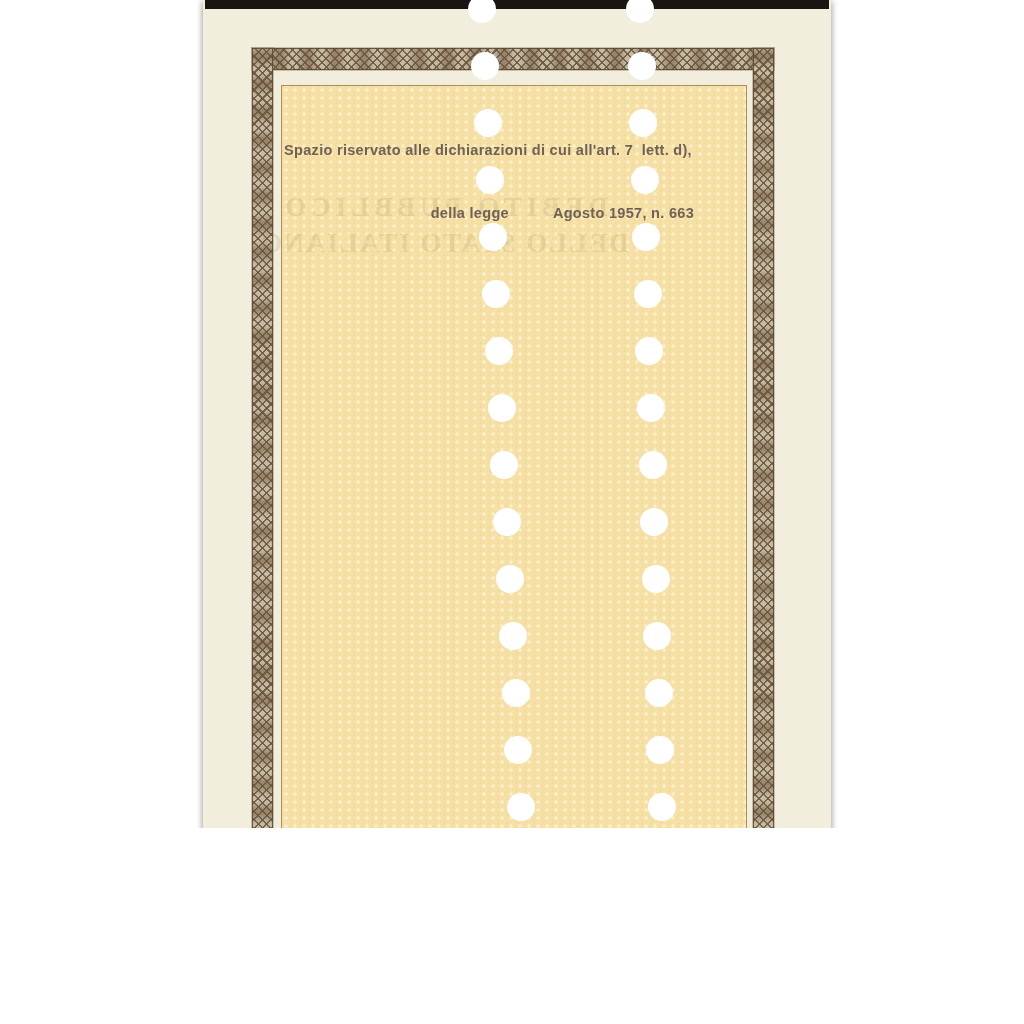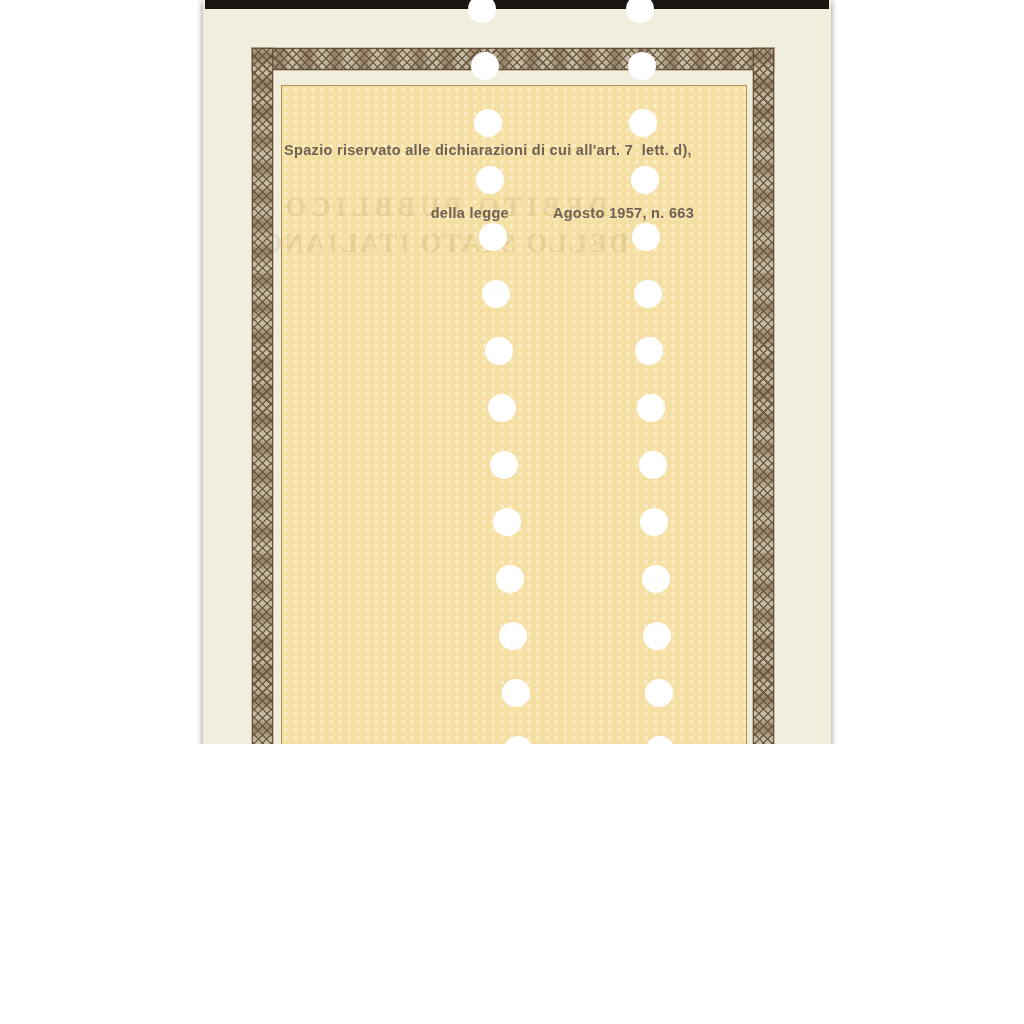--- a/index.html
+++ b/index.html
@@ -1,18 +1,18 @@
 <!DOCTYPE html>
 <html style="--page-bg: #ffffff; --paper: #f2eedd; --field: #f5dfa2; --field-line: #b08f52; --band-base: #b7a78a; --black-bar: #191512; --ink: #6f6155; --hole: #ffffff;"><head>
 <meta charset="utf-8">
 <style>
   html,body{margin:0;padding:0;}
   body{background:#ffffff;}
   .stage{
-    position:relative;width:1024px;height:744px;overflow:hidden;
+    position:relative;width:1024px;height:828px;overflow:hidden;
     background:var(--page-bg,#ffffff);
     font-family:"Liberation Sans",sans-serif;
   }
   
   .paper{
     position:absolute;left:203px;top:0;width:628px;height:1019px;
     background:var(--paper,#f2eedd);
     box-shadow:0 3px 6px rgba(70,62,50,.40), 3px 0 4px rgba(70,62,50,.12), -3px 0 4px rgba(70,62,50,.12);
   }
   

